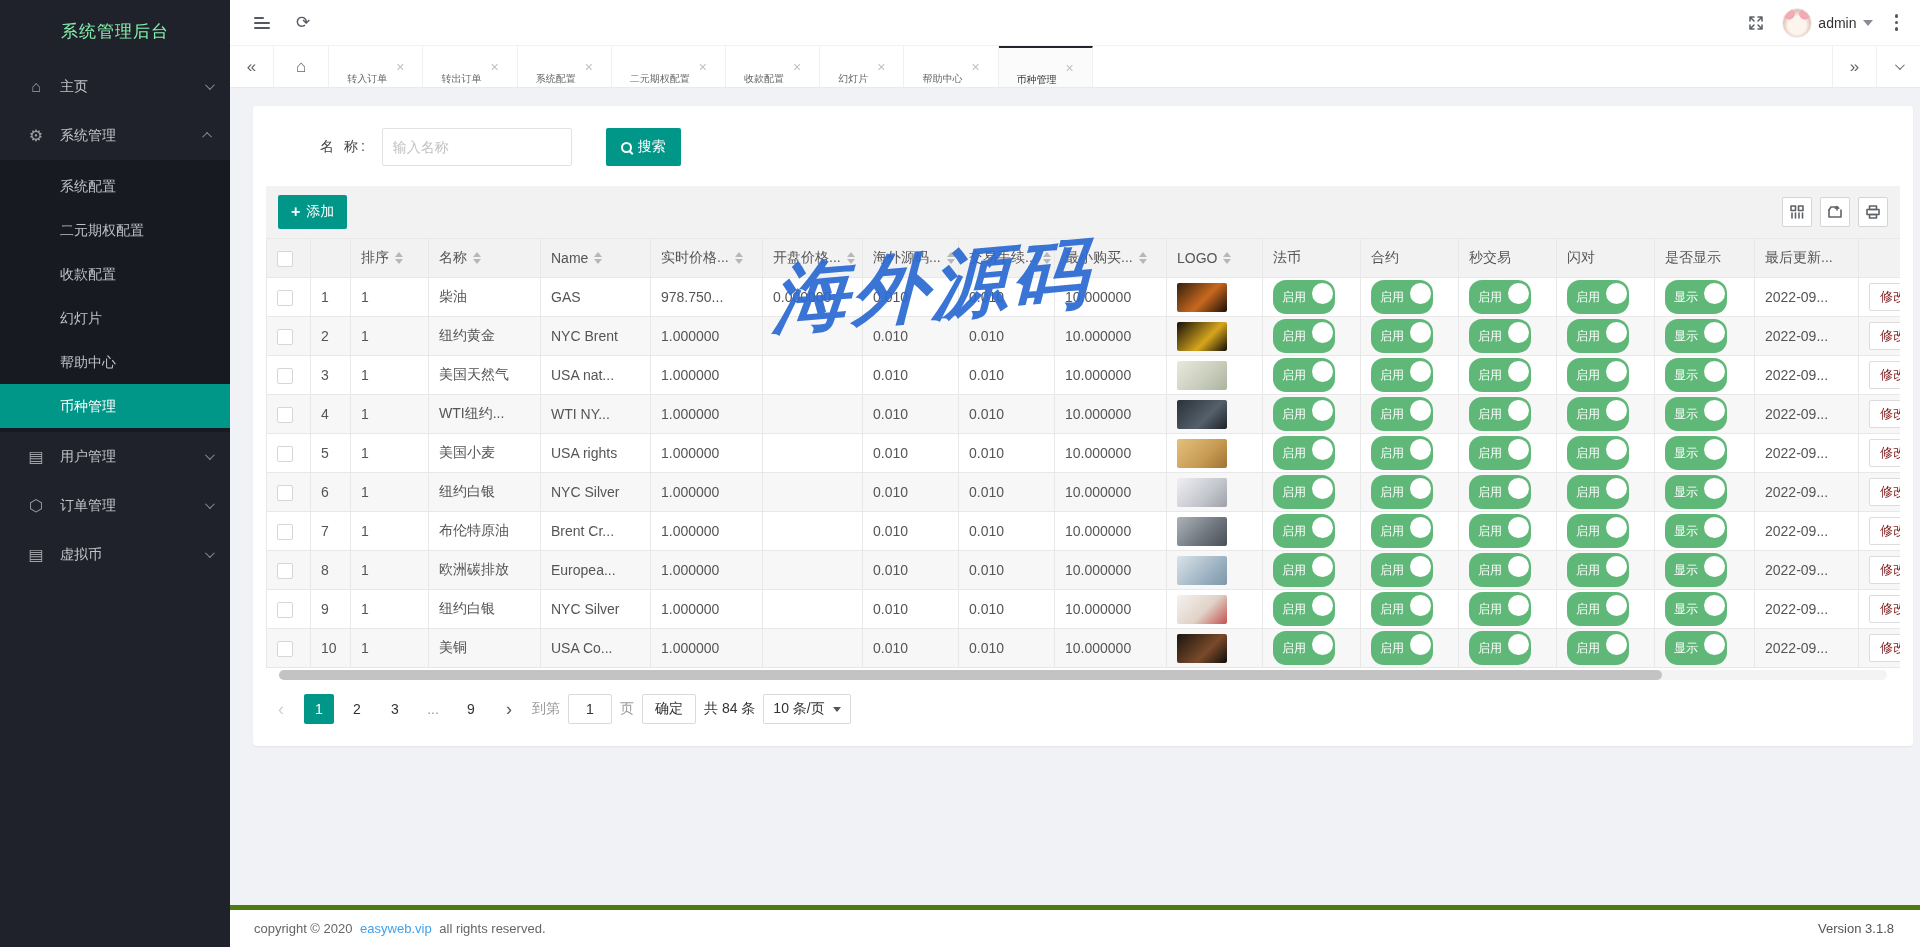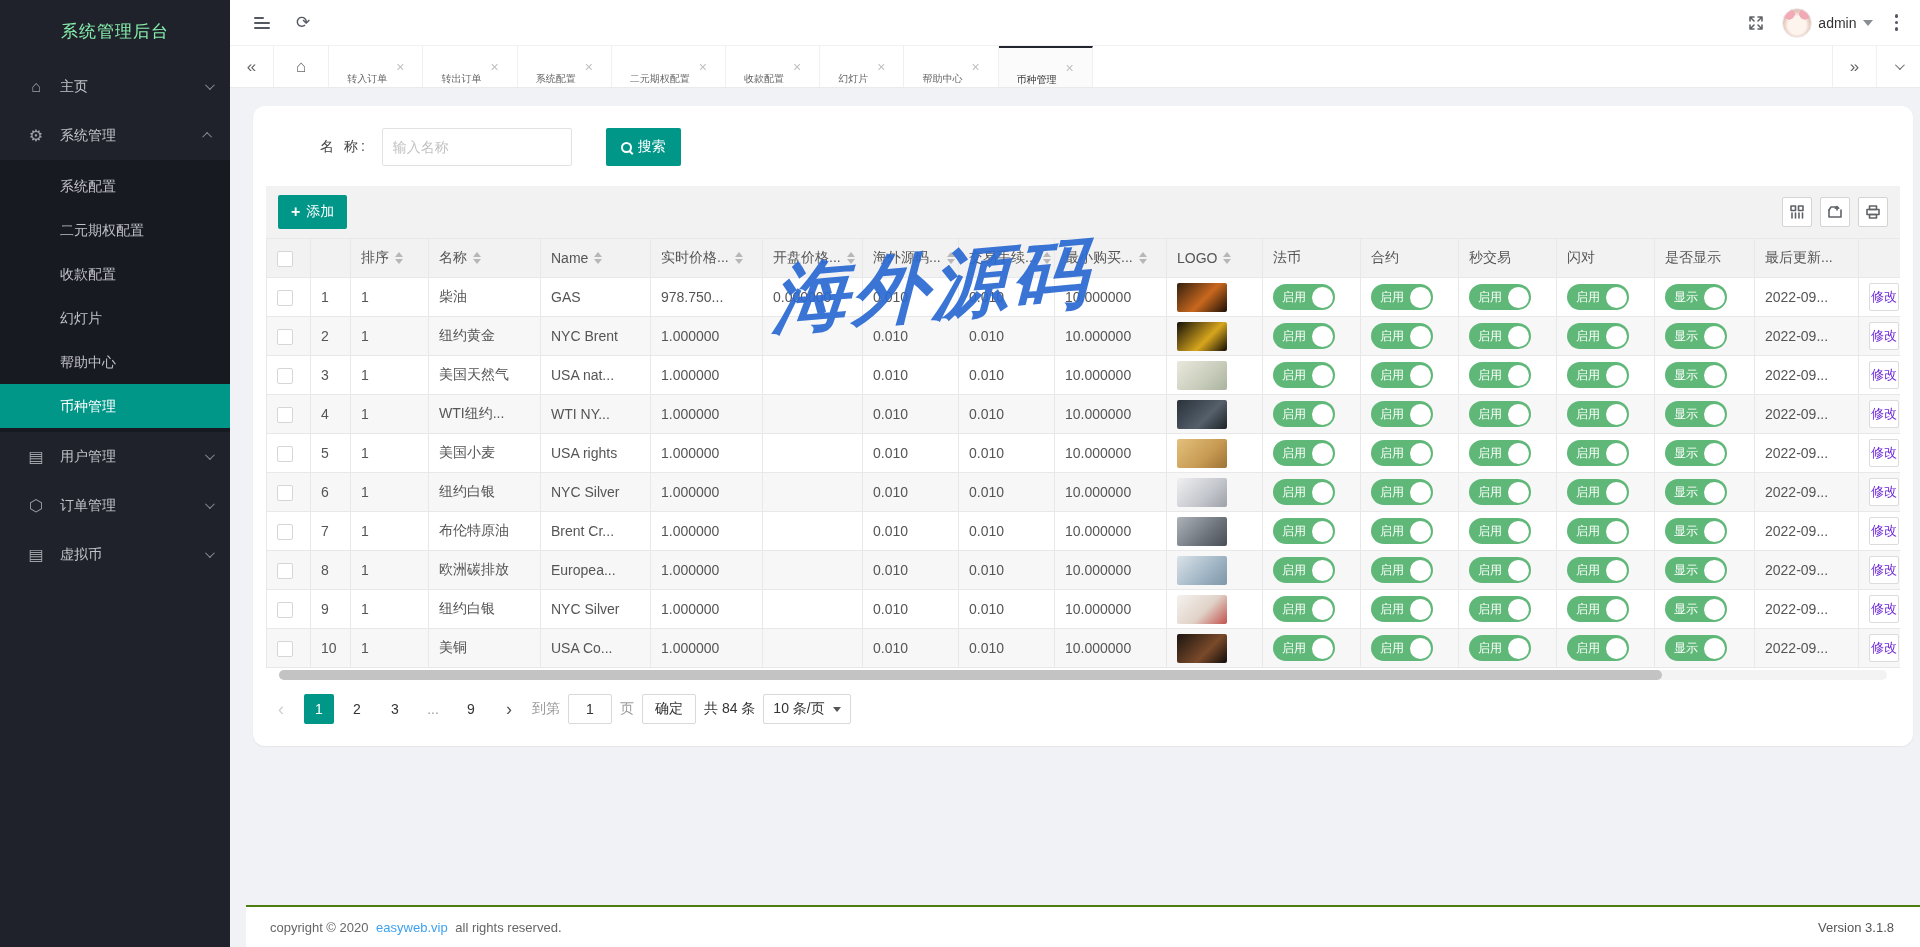--- a/index.html
+++ b/index.html
@@ -50,21 +50,21 @@
   .tab { display:flex; align-items:center; padding:0 18px; border-right:1px solid #f0f0f0; color:#666; cursor:pointer; position:relative; white-space:nowrap; }
   .tab-home { padding:0 22px; }
   .tab-home-icon { font-size:17px; color:#666; }
   .tab-label { font-size:10px;margin-top:24px; }
   .tab-close { margin-left:9px; color:#c0c0c0; font-size:14px; cursor:pointer; }
   .tab.active { background:#fbfbfb; color:#333; border-top:2px solid #23262e; }
   .tabbar-caret { width:44px; display:flex; align-items:center; justify-content:center; border-left:1px solid #f0f0f0; cursor:pointer; }
 
   
   .content { flex:1; position:relative; overflow:hidden; padding:18px 14px 0 23px; }
-  .card { background:#fff; border-radius:12px; box-shadow:0 1px 2px rgba(0,0,0,.06); width:1660px; padding-bottom:6px; }
+  .card { background:#fff; border-radius:4px; box-shadow:0 1px 2px rgba(0,0,0,.06); width:1660px; padding-bottom:6px; }
 
   .search-row { display:flex; align-items:center; padding:22px 0 20px 67px; }
   .search-label { color:#444; letter-spacing:3px; }
   .search-input { width:190px; height:38px; border:1px solid #e2e2e2; border-radius:2px; margin-left:14px; padding:0 10px; font-size:14px; color:#333; outline:none; }
   .search-input::placeholder { color:#c2c2c2; }
   .btn-search { margin-left:34px; height:38px; padding:0 15px; background:#009688; color:#fff; border:none; border-radius:2px;
     font-size:14px; display:inline-flex; align-items:center; gap:6px; cursor:pointer; }
   .mag { width:11px; height:11px; border:2px solid #fff; border-radius:50%; position:relative; display:inline-block; }
   .mag::after { content:""; position:absolute; width:2px; height:5px; background:#fff; transform:rotate(-45deg); right:-2px; bottom:-4px; }
 
@@ -83,24 +83,24 @@
   .grid thead th { background:#f2f2f2; color:#555; }
   .grid tbody tr.even td { background:#f7f7f7; }
   .grid td { color:#555; }
   .th-inner { display:inline-flex; align-items:center; gap:6px; max-width:100%; }
   .sort { display:inline-flex; flex-direction:column; gap:2px; cursor:pointer; }
   .sort i { display:block; width:0; height:0; border-left:4.5px solid transparent; border-right:4.5px solid transparent; }
   .sort .s-up { border-bottom:5px solid #b7b7b7; }
   .sort .s-down { border-top:5px solid #b7b7b7; }
   .cb { display:inline-block; width:16px; height:16px; background:#fff; border:1px solid #d6d6d6; border-radius:2px; cursor:pointer; vertical-align:middle; }
   .logo-img { width:50px; height:29px; border-radius:2px; }
-  .toggle { width:62px; height:26px; border-radius:13px; background:#5FB878; color:#fff; font-size:12px;
+  .toggle { width:62px; height:34px; border-radius:13px; background:#5FB878; color:#fff; font-size:12px;
     display:inline-flex; align-items:center; padding-left:9px; position:relative; cursor:pointer; }
   .toggle::after { content:""; position:absolute; right:2.5px; top:2.5px; width:21px; height:21px; border-radius:50%; background:#fff; }
-  .btn-modify { height:28px; padding:0 1px; background:#fff; border:1px solid #dcdcdc; border-radius:2px; color:#6d28d9; font-size:13px; cursor:pointer; }
+  .btn-modify { height:28px; padding:0 10px; background:#fff; border:1px solid #dcdcdc; border-radius:2px; color:#7f1d1d; font-size:13px; cursor:pointer; }
 
   .hscroll { margin:2px 13px 0 13px; height:10px; background:#f3f3f3; border-radius:5px; }
   .hscroll .thumb { width:86%; height:10px; background:#c3c3c3; border-radius:5px; cursor:pointer; }
 
   .pager { display:flex; align-items:center; gap:8px; padding:14px 13px 16px 13px; font-size:14px; color:#333; }
   .pg-item { min-width:30px; height:30px; display:inline-flex; align-items:center; justify-content:center; border-radius:2px; cursor:pointer; padding:0 4px; }
   .pg-prev { color:#cfcfcf; font-size:18px; }
   .pg-next { color:#555; font-size:18px; }
   .pg-item.page.active { background:#009688; color:#fff; }
   .pg-ellipsis { color:#999; cursor:default; }
@@ -108,21 +108,21 @@
   .goto-input { width:44px; height:30px; border:1px solid #d9d9d9; border-radius:2px; text-align:center; font-size:14px; color:#333; outline:none; }
   .btn-confirm { height:30px; padding:0 12px; background:#fff; border:1px solid #d9d9d9; border-radius:2px; font-size:14px; color:#333; cursor:pointer; }
   .pagesize { height:30px; border:1px solid #d9d9d9; border-radius:2px; display:inline-flex; align-items:center; gap:8px; padding:0 9px; cursor:pointer; background:#fff; }
   .pagesize .caret-down { border-top-color:#555; border-left-width:4px; border-right-width:4px; border-top-width:5px; }
 
   .watermark { position:absolute; left:542px; top:148px; font-family:"DejaVu Serif","Liberation Serif",serif;
     font-size:76px; font-weight:bold; font-style:italic; color:#2a6ad3; letter-spacing:4px;
     transform:rotate(-5deg) skewX(-6deg); opacity:.92; pointer-events:none; white-space:nowrap; }
 
   
-  .footer { height:42px; background:#fff; border-top:2px solid #4d7c0f; display:flex; align-items:center; padding:0 26px 0 24px; color:#666; font-size:13px;margin-left:16px; }
+  .footer { height:42px; background:#fff; border-top:5px solid #4d7c0f; display:flex; align-items:center; padding:0 26px 0 24px; color:#666; font-size:13px; }
   .footer a { color:#3ca1f0; text-decoration:none; margin:0 4px; }
   .footer .version { margin-left:auto; color:#555; }
 
   svg .st { stroke:#5f6368; stroke-width:1.6; fill:none; stroke-linecap:round; stroke-linejoin:round; }
 </style>
 </head>
 <body>
 
 <div class="app">
 

